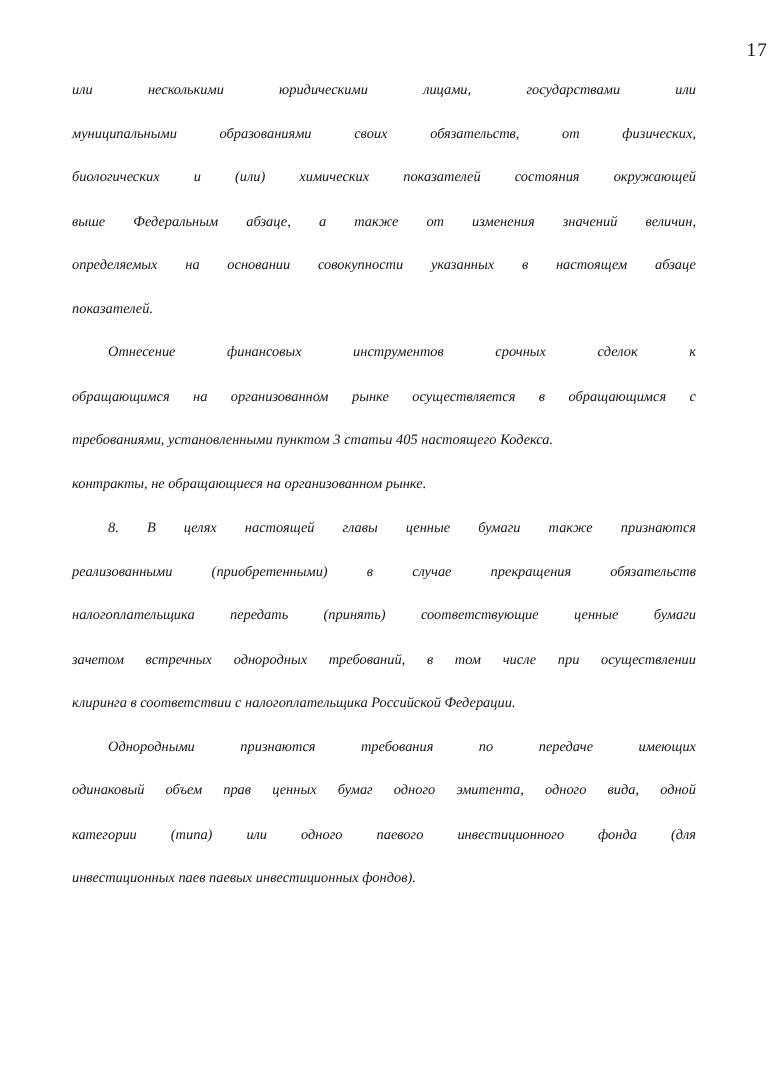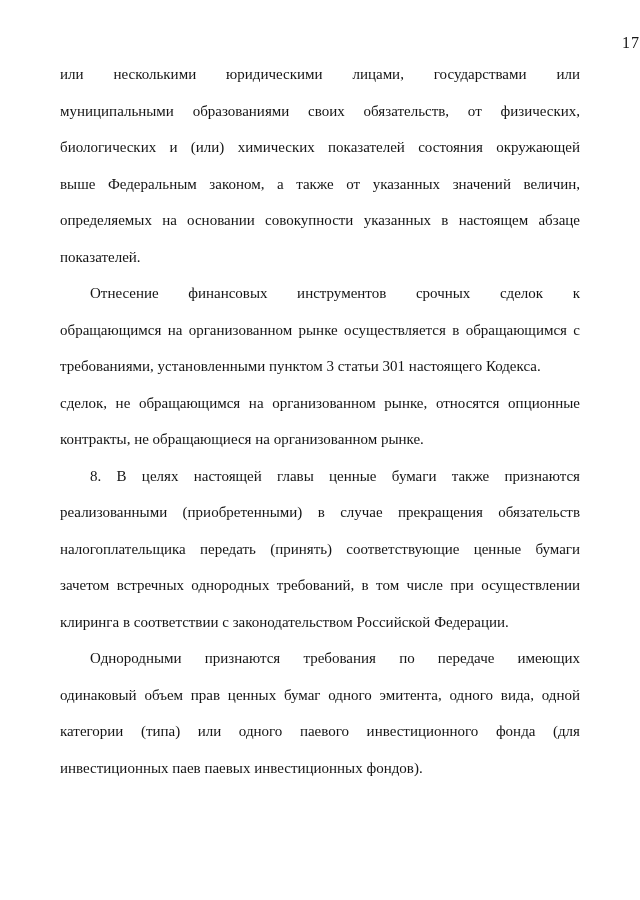--- a/index.html
+++ b/index.html
@@ -24,57 +24,57 @@
     font-size: 16px;
     letter-spacing: 1px;
   }
   .page-body {
     position: absolute;
     top: 56px;
     left: 60px;
     width: 520px;
   }
   .line {
-    font-size: 15px;
+    font-size: 12px;
     line-height: 36.5px;
     height: 36.5px;
     white-space: nowrap;
     text-align: justify;
     text-align-last: justify;
+    font-style: italic;
     -moz-text-align-last: justify;
   }
   .line.last {
     text-align: center;
     text-align-last: left;
     -moz-text-align-last: left;
   }
   .line.indent {
     text-indent: 30px;
   }
 </style>
 </head>
 <body>
 
 <main>
   <div class="page-number">17</div>
   <section class="page-body">
       <div class="line">или несколькими юридическими лицами, государствами или</div>
       <div class="line">муниципальными образованиями своих обязательств, от физических,</div>
       <div class="line">биологических и (или) химических показателей состояния окружающей</div>
-      <div class="line">выше Федеральным законом, а также от указанных значений величин,</div>
+      <div class="line">выше Федеральным абзаце, а также от изменения значений величин,</div>
       <div class="line">определяемых на основании совокупности указанных в настоящем абзаце</div>
       <div class="line last">показателей.</div>
       <div class="line indent">Отнесение финансовых инструментов срочных сделок к</div>
       <div class="line">обращающимся на организованном рынке осуществляется в обращающимся с</div>
-      <div class="line last">требованиями, установленными пунктом 3 статьи 301 настоящего Кодекса.</div>
-      <div class="line">сделок, не обращающимся на организованном рынке, относятся опционные</div>
+      <div class="line last">требованиями, установленными пунктом 3 статьи 405 настоящего Кодекса.</div>
       <div class="line last">контракты, не обращающиеся на организованном рынке.</div>
       <div class="line indent">8. В целях настоящей главы ценные бумаги также признаются</div>
       <div class="line">реализованными (приобретенными) в случае прекращения обязательств</div>
       <div class="line">налогоплательщика передать (принять) соответствующие ценные бумаги</div>
       <div class="line">зачетом встречных однородных требований, в том числе при осуществлении</div>
-      <div class="line last">клиринга в соответствии с законодательством Российской Федерации.</div>
+      <div class="line last">клиринга в соответствии с налогоплательщика Российской Федерации.</div>
       <div class="line indent">Однородными признаются требования по передаче имеющих</div>
       <div class="line">одинаковый объем прав ценных бумаг одного эмитента, одного вида, одной</div>
       <div class="line">категории (типа) или одного паевого инвестиционного фонда (для</div>
       <div class="line last">инвестиционных паев паевых инвестиционных фондов).</div>
     </section>
 </main>
 
 </body></html>

